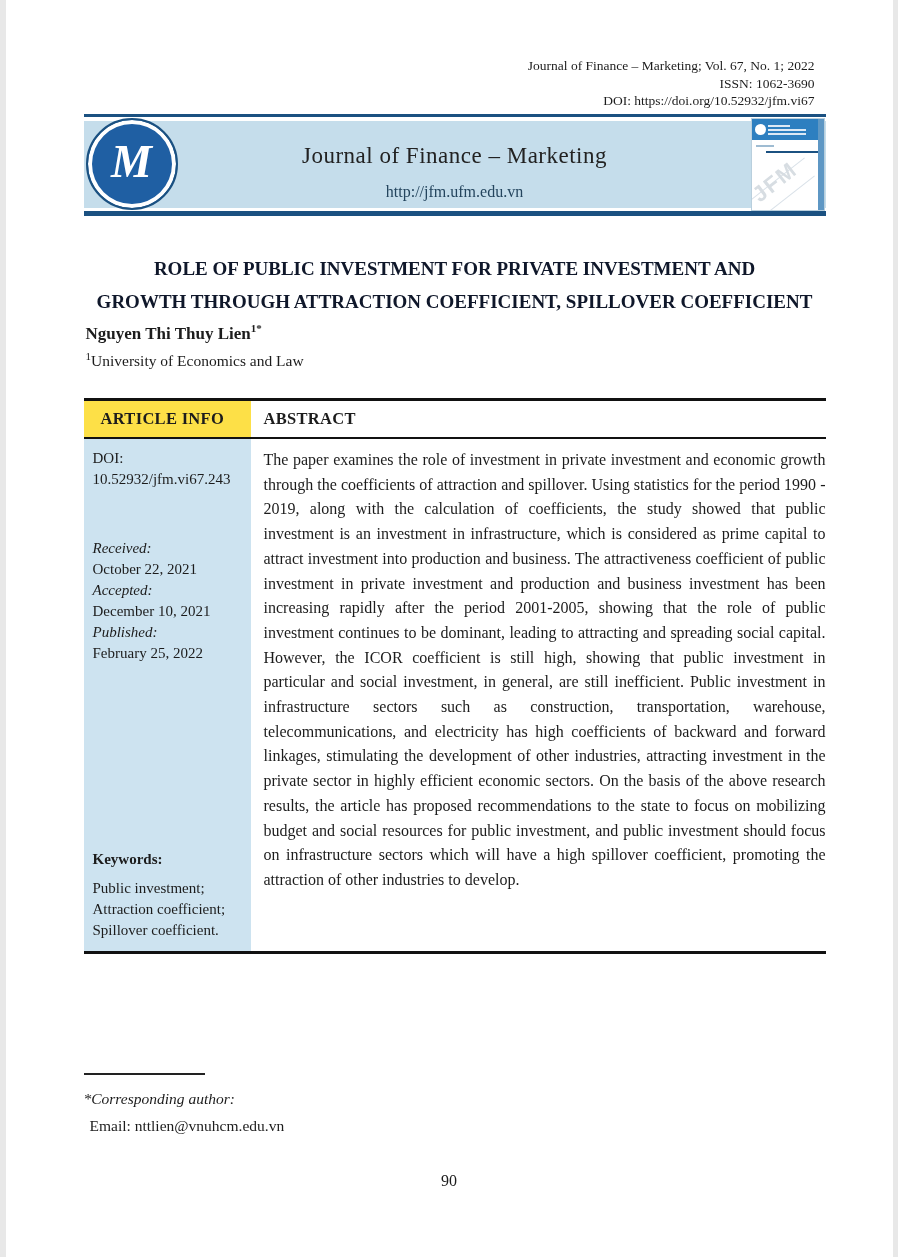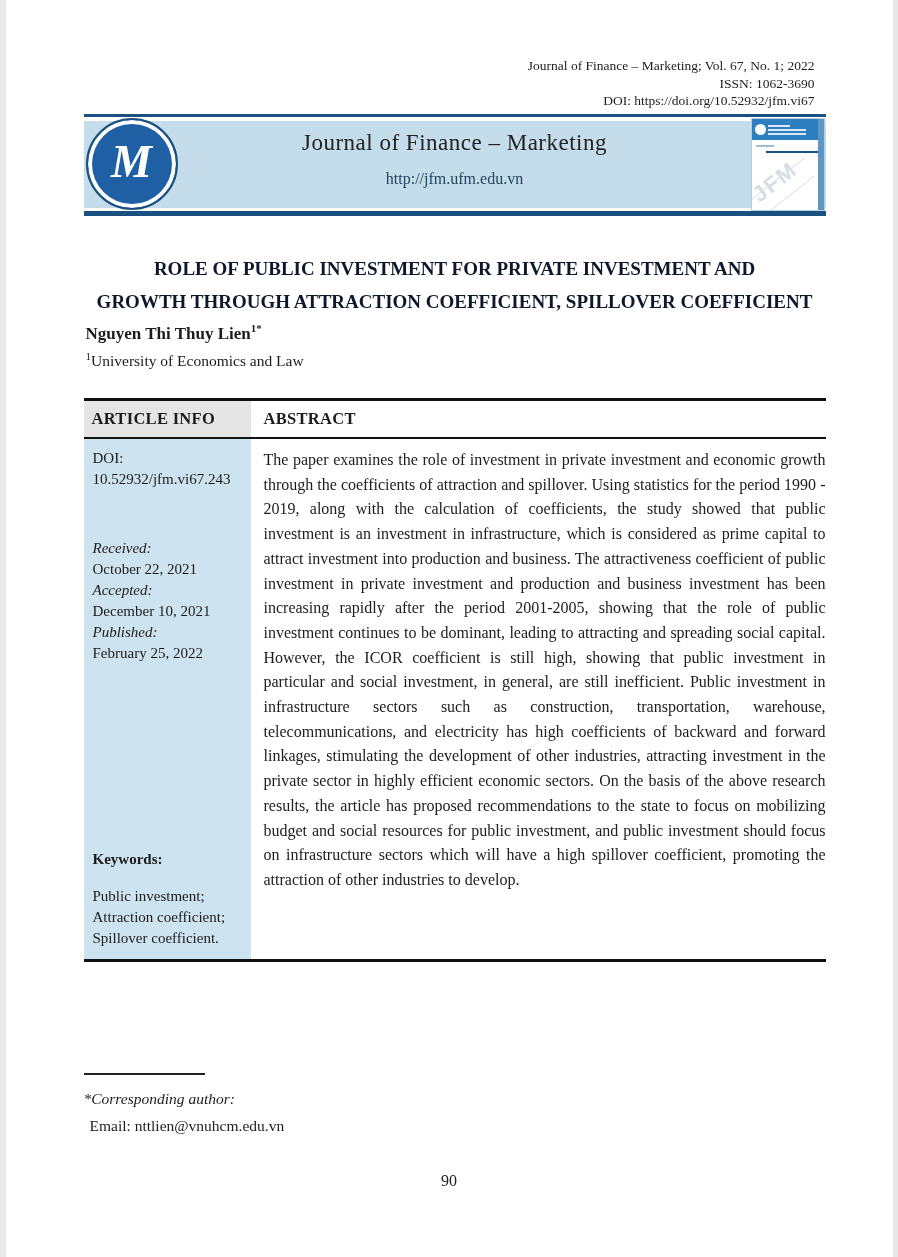--- a/index.html
+++ b/index.html
@@ -28,21 +28,21 @@
     position:absolute;left:2px;top:-3px;width:92px;height:92px;border-radius:50%;
     background:#1f5fa3;border:2px solid #1b5181;box-sizing:border-box;
     box-shadow:inset 0 0 0 4px #ffffff;
     display:flex;align-items:center;justify-content:center;
   }
   .logo-m{
     color:#ffffff;font-size:46px;font-weight:bold;font-style:italic;
     font-family:"Liberation Serif",serif;line-height:1;transform:translateY(-2px);
   }
   .banner-center{position:absolute;left:110px;right:110px;top:0;height:100%;text-align:center;}
-  .banner-title{margin-top:9px;font-size:23px;letter-spacing:.5px;color:#222222;}
+  .banner-title{margin-top:22px;font-size:23px;letter-spacing:.5px;color:#222222;}
   .banner-url{margin-top:14px;font-size:16px;color:#24455e;text-align:center;}
   
   .cover-thumb{
     position:absolute;right:1px;top:-3px;width:74px;height:93px;
     background:#ffffff;border:1px solid #b9cfdd;box-sizing:border-box;overflow:hidden;
   }
   .thumb-band{
     position:absolute;left:0;top:0;right:0;height:21px;background:#2d7fc0;
     display:flex;align-items:center;padding-left:3px;box-sizing:border-box;
   }
@@ -66,39 +66,39 @@
     text-align:center;font-weight:bold;font-size:19px;line-height:33px;color:#0f172a;
   }
   .author{position:absolute;left:80px;top:322px;font-weight:bold;font-size:17px;}
   .author sup,.affil sup{font-size:11px;}
   .affil{position:absolute;left:80px;top:350px;font-size:15.5px;}
   
   .info-table{position:absolute;left:78px;top:398px;width:742px;}
   .tbl-rule{height:2.5px;background:#111111;}
   .tbl-header{display:flex;height:36px;align-items:center;}
   .tbl-header .c1{
-    width:167px;height:100%;background:#e5e5e5;display:flex;align-items:center;
-    padding-left:8px;box-sizing:border-box;
+    width:167px;height:100%;background:#fde047;display:flex;align-items:center;
+    padding-left:17px;box-sizing:border-box;
   }
   .tbl-header .c2{padding-left:13px;}
   .tbl-header .hdr{font-weight:bold;font-size:16.5px;letter-spacing:.3px;}
   .tbl-body{display:flex;}
   .cell-info{
     width:167px;flex:0 0 auto;background:#cde3f0;box-sizing:border-box;
     padding:9px 6px 10px 9px;font-size:15px;line-height:21px;
     display:flex;flex-direction:column;
   }
   .cell-abstract{
     flex:1;padding:9px 0 12px 13px;
     font-size:16px;line-height:24.7px;text-align:justify;color:#1c1c1c;
   }
   .lab-italic{font-style:italic;}
   .doi-block{margin-bottom:48px;}
   .kw-block{margin-top:185px;}
-  .kw-label{font-weight:bold;margin-bottom:16px;}
+  .kw-label{font-weight:bold;margin-bottom:8px;}
   
   .footnote-rule{position:absolute;left:78px;top:1073px;width:121px;height:2px;background:#222222;}
   .corr{position:absolute;left:78px;top:1090px;font-size:15.5px;font-style:italic;}
   .email{position:absolute;left:84px;top:1117px;font-size:15.5px;}
   .pageno{position:absolute;left:0;top:1172px;width:100%;text-align:center;font-size:16px;}
 </style>
 </head>
 <body>
 
 <div class="page">

